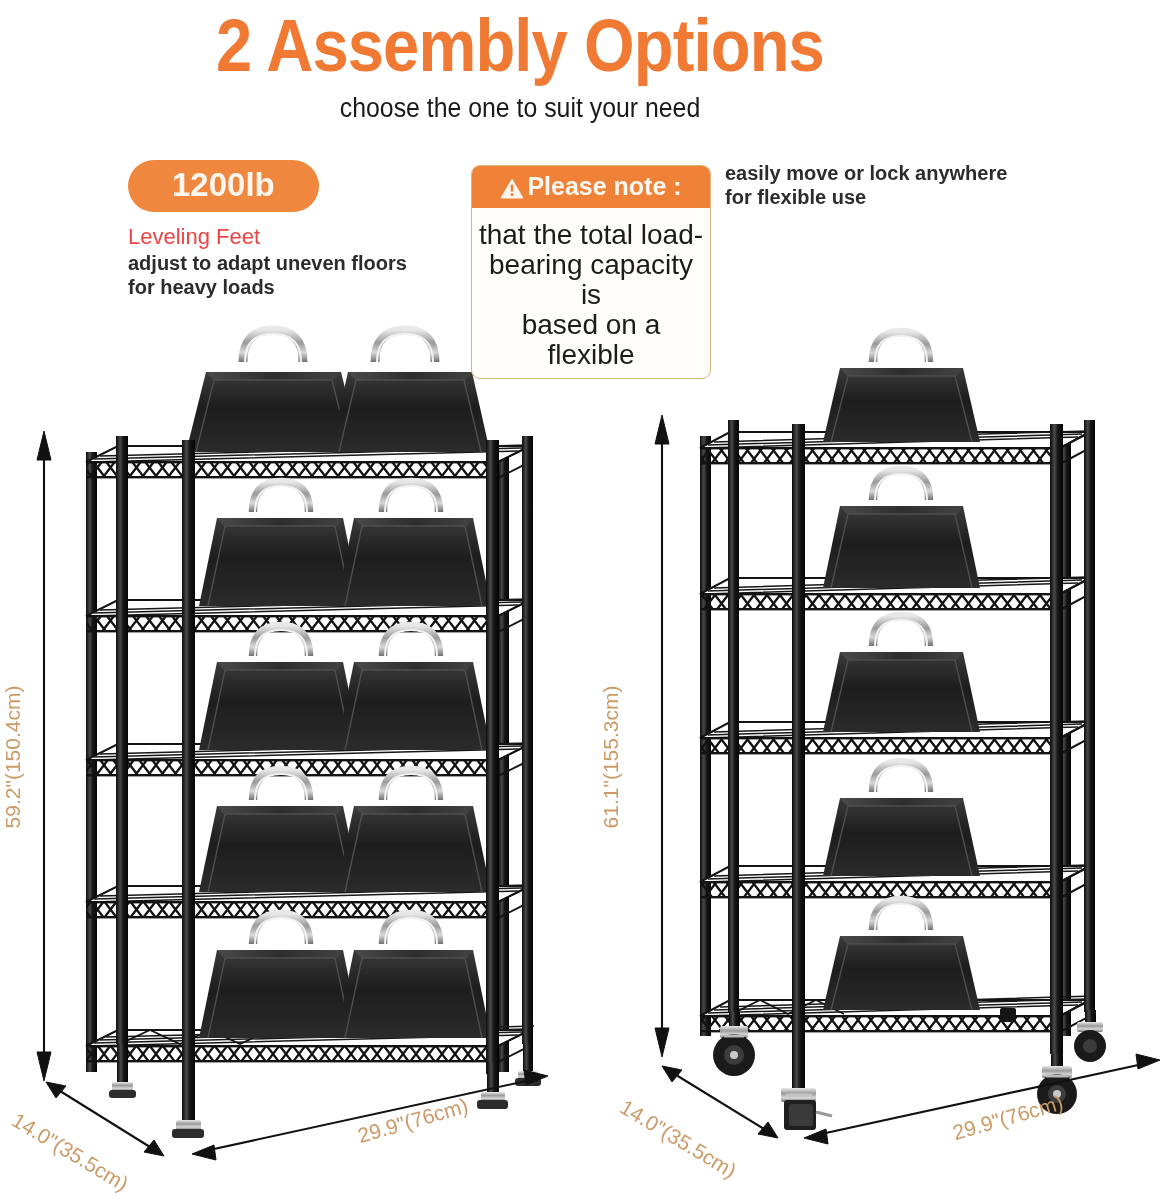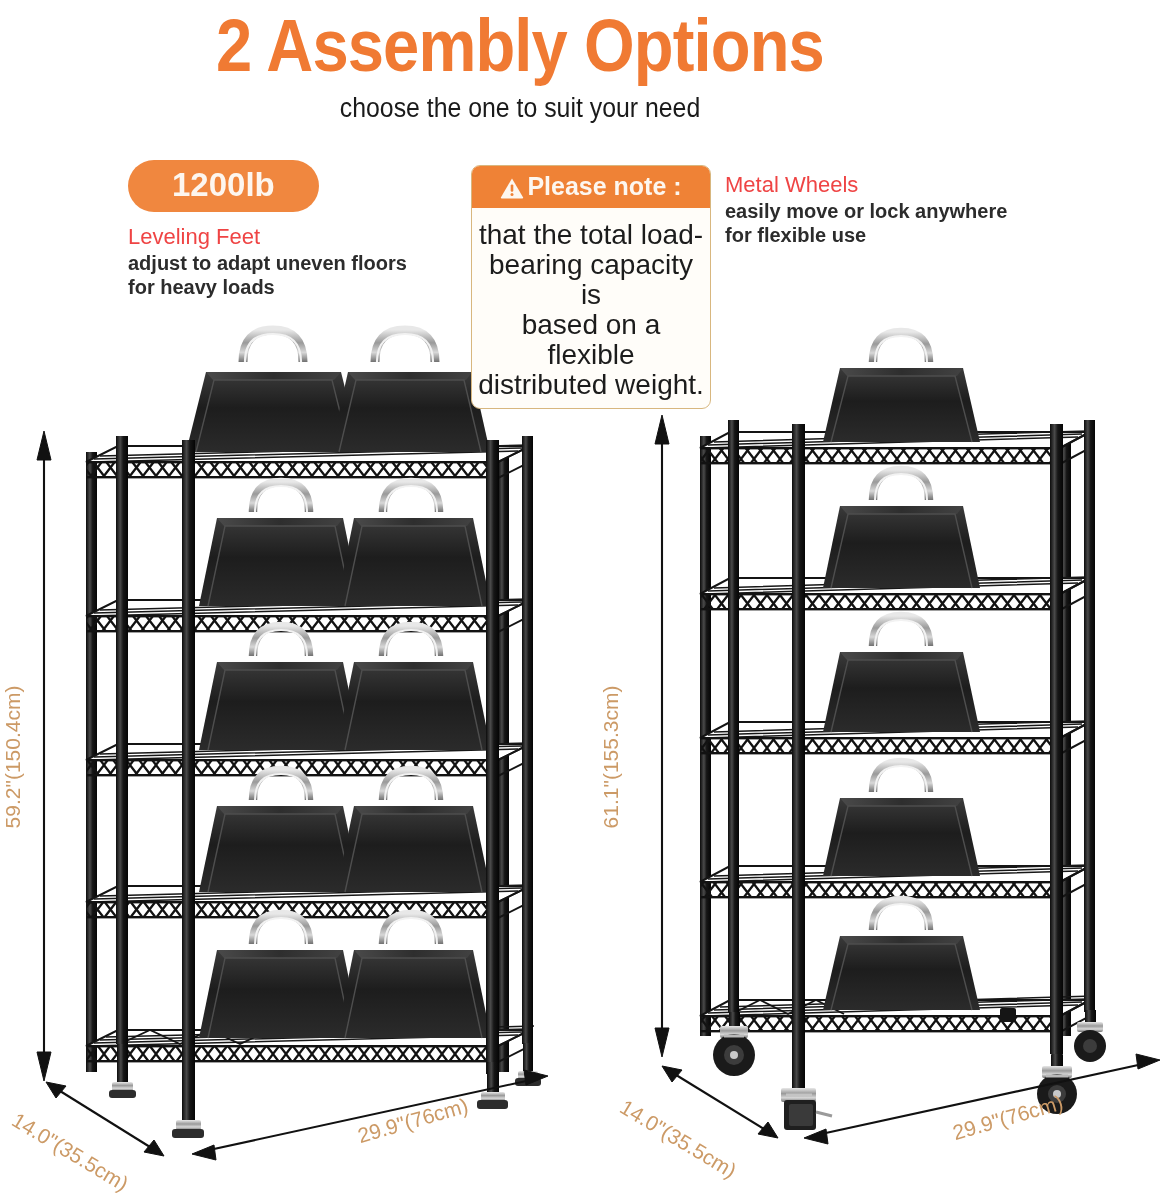--- a/index.html
+++ b/index.html
@@ -498,41 +498,39 @@
 </div>
 
 <div class="option-col" id="option-left">
   <div class="badge">1200lb</div>
   <p class="opt-heading">Leveling Feet</p>
   <p class="opt-sub">adjust to adapt uneven floors</p>
   <p class="opt-sub">for heavy loads</p>
 </div>
 
 <div class="option-col" id="option-right">
-  <p class="opt-heading">Metal Wheels</p>
   <p class="opt-sub">easily move or lock anywhere</p>
   <p class="opt-sub">for flexible use</p>
 </div>
 
 <div id="note-box">
   <div id="note-header">
     <span id="warning-icon">
       <svg viewBox="0 0 24 24" width="24" height="24">
         <path d="M12 2.4 L23 21.2 Q23.6 22.4 22.2 22.4 L1.8 22.4 Q0.4 22.4 1 21.2 Z" fill="#fdf7f0"></path>
         <rect x="10.7" y="8.4" width="2.6" height="7.4" rx="1.2" fill="#ef8236"></rect>
         <circle cx="12" cy="18.6" r="1.5" fill="#ef8236"></circle>
       </svg>
     </span>
     <span>Please note :</span>
   </div>
   <div id="note-body">
     <div>that the total load-</div>
     <div>bearing capacity is</div>
     <div>based on a flexible</div>
-    <div>distributed weight.</div>
   </div>
 </div>
 
 <div class="dim" id="dim-height-left">59.2"(150.4cm)</div>
 <div class="dim" id="dim-depth-left">14.0"(35.5cm)</div>
 <div class="dim" id="dim-width-left">29.9"(76cm)</div>
 
 <div class="dim" id="dim-height-right">61.1"(155.3cm)</div>
 <div class="dim" id="dim-depth-right">14.0"(35.5cm)</div>
 <div class="dim" id="dim-width-right">29.9"(76cm)</div>

